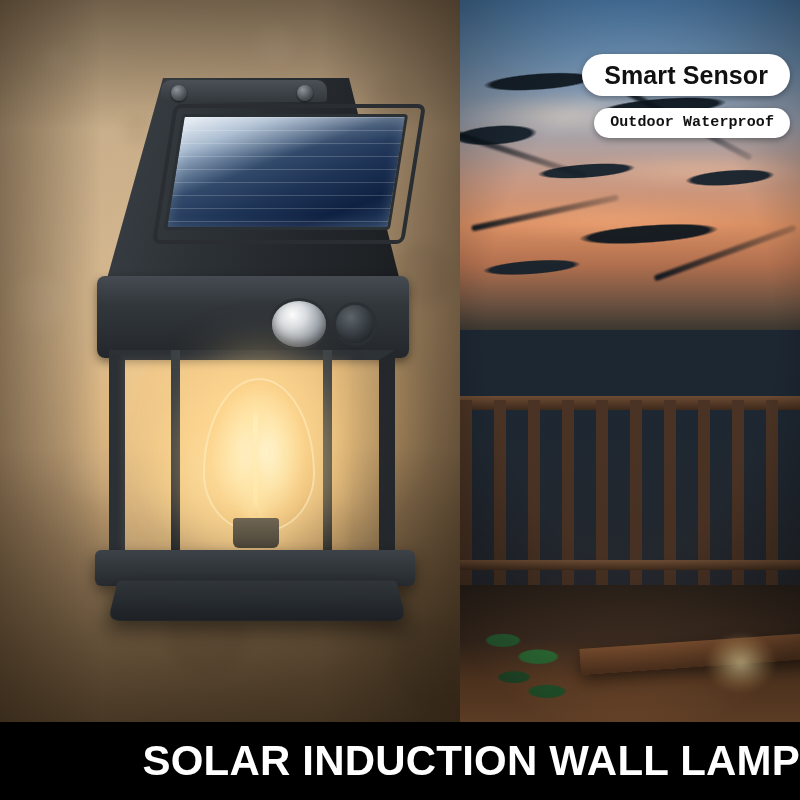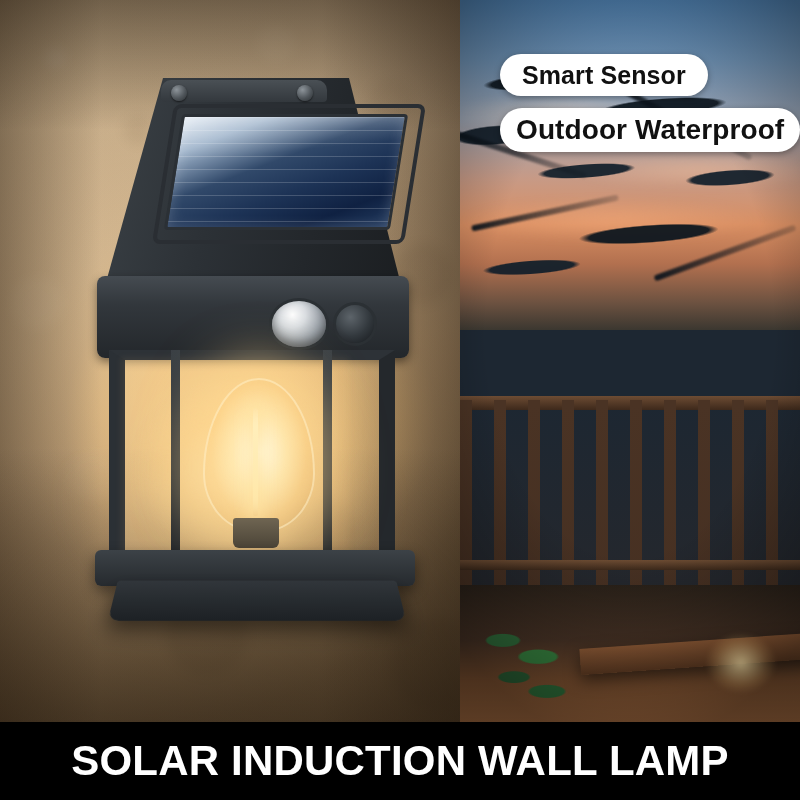--- a/index.html
+++ b/index.html
@@ -288,47 +288,47 @@
   }
 
   
   .pills {
     position: absolute;
     left: 500px;
     top: 54px;
     width: 290px;
     display: flex;
     flex-direction: column;
-    align-items: flex-start;
+    align-items: flex-end;
     gap: 12px;
     z-index: 6;
   }
   .pill {
     background: #ffffff;
     color: #111;
     border-radius: 999px;
     padding: 8px 22px;
     font-size: 25px;
     font-weight: bold;
     line-height: 1.05;
     white-space: nowrap;
     box-shadow: 0 2px 6px rgba(0,0,0,.35);
     letter-spacing: .1px;
   }
-  .pill.small { font-size: 28px; padding: 7px 16px; }
+  .pill.small { font-size: 15px; padding: 7px 16px; font-family: Liberation Mono, monospace; }
 
   
   .banner {
     position: absolute;
     left: 0; top: 722px;
     width: 800px; height: 78px;
     background: #000;
     display: flex;
     align-items: center;
-    justify-content: center;
+    justify-content: flex-end;
   }
   .banner-text {
     color: #fff;
     font-size: 42px;
     font-weight: bold;
     letter-spacing: .2px;
     white-space: nowrap;
   }
 </style>
 </head>

